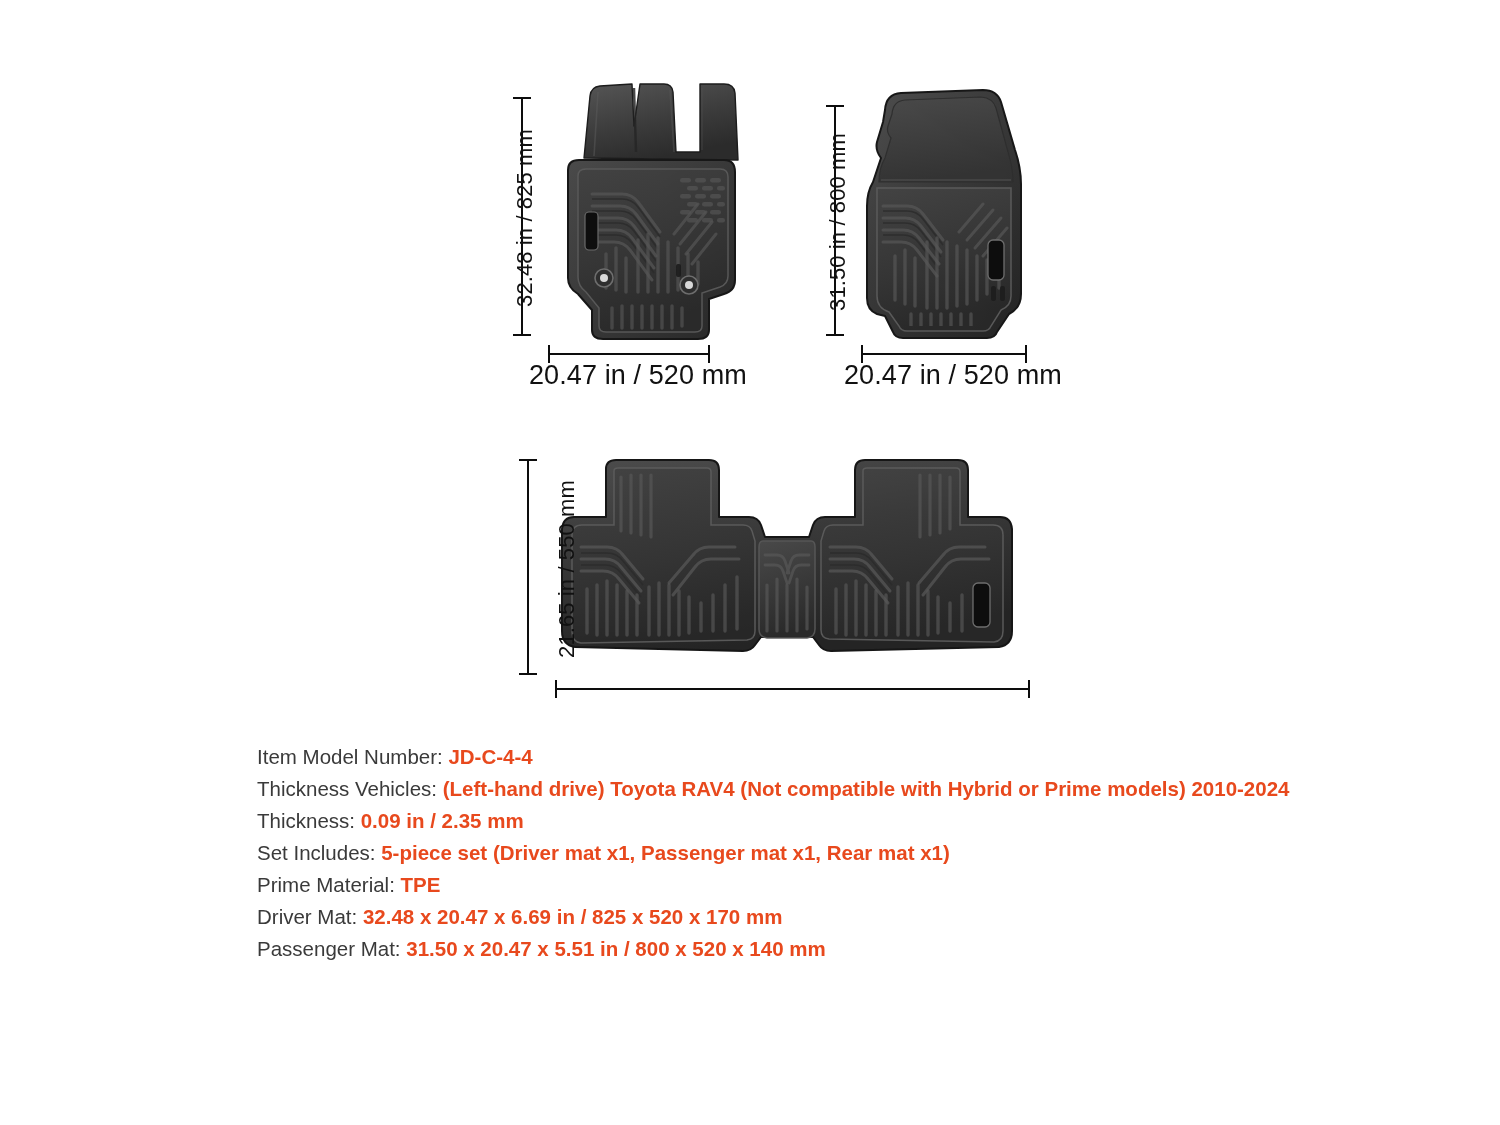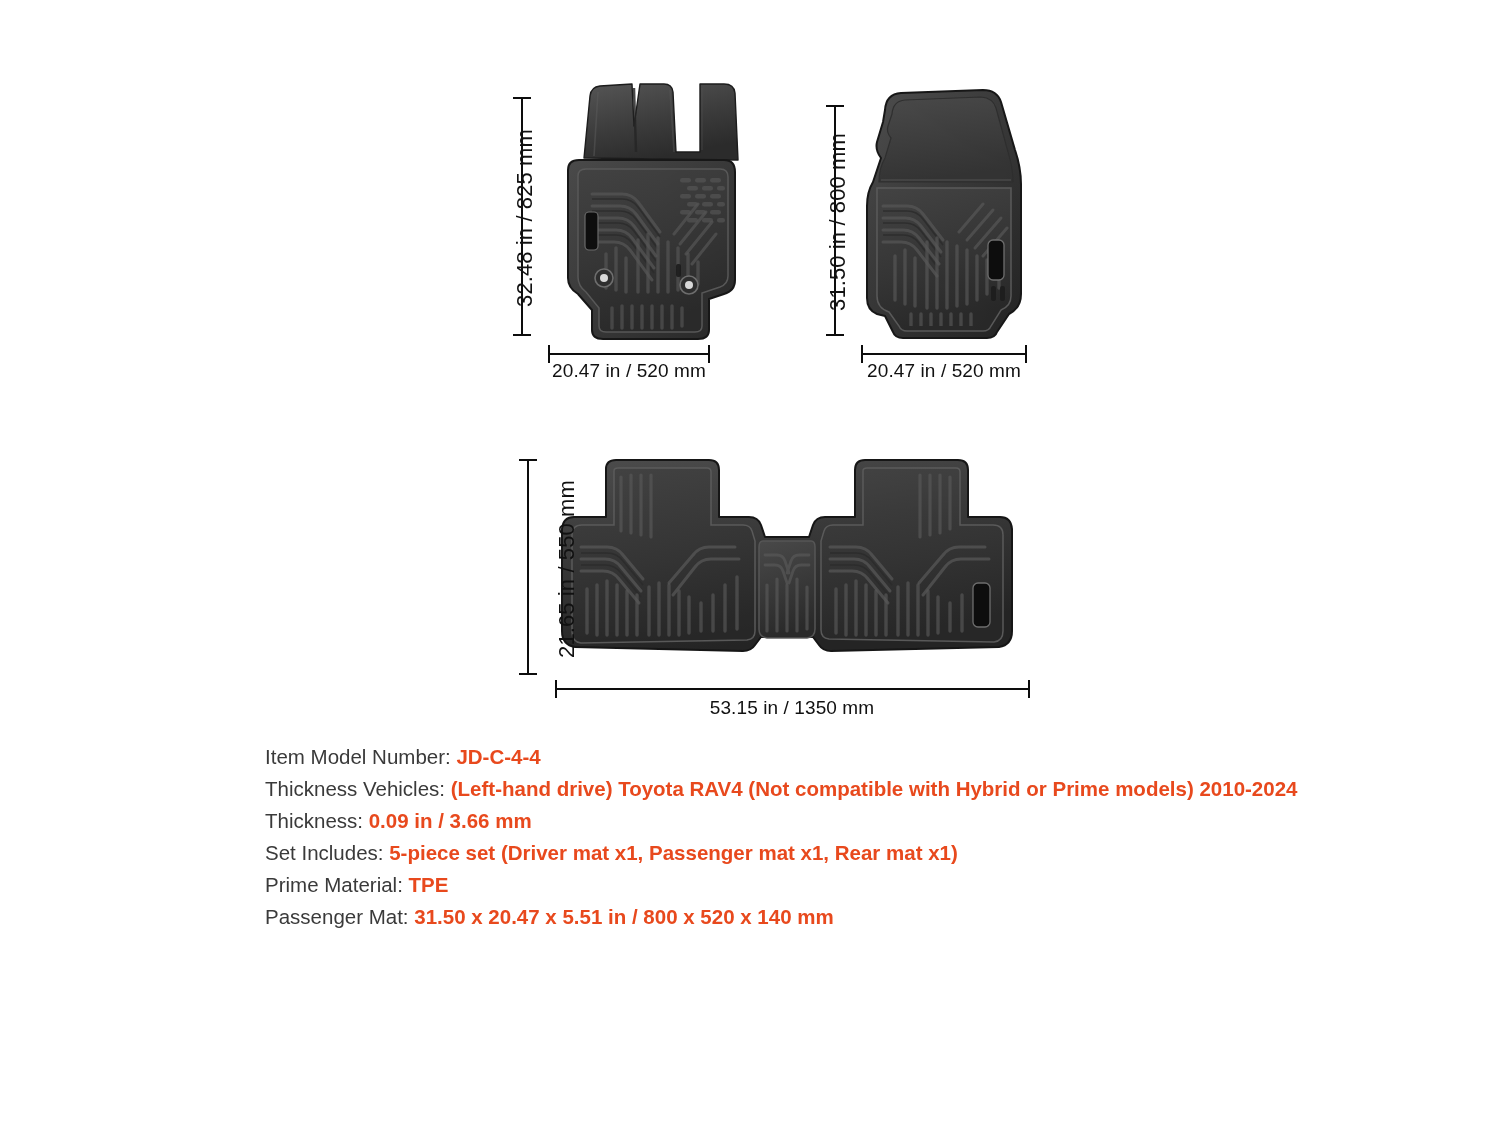--- a/index.html
+++ b/index.html
@@ -50,21 +50,21 @@
     height: 2px;
     width: 18px;
     left: -8px;
     background: #0d0d0d;
   }
   .dim-v::before { top: 0; }
   .dim-v::after  { bottom: 0; }
 
   .dim-label-h {
     position: absolute;
-    font-size: 19px;
+    font-size: 27px;
     color: #111111;
     white-space: nowrap;
     letter-spacing: .1px;
     text-align: center;
   }
   .dim-label-v {
     position: absolute;
     font-size: 22px;
     color: #111111;
     white-space: nowrap;
@@ -78,21 +78,20 @@
     position: absolute;
     left: 257px;
     top: 741px;
     width: 1100px;
   }
   .spec-line {
     font-size: 20.5px;
     line-height: 32px;
     color: #3a3a3a;
     white-space: nowrap;
-    margin-left: 8px;
   }
   .spec-label { color: #3a3a3a; font-weight: 400; }
   .spec-value { color: #e8491d; font-weight: bold; }
 
   
   .mat-fig { position: absolute; }
   .mat-fig svg { display: block; overflow: visible; }
 </style>
 </head>
 <body>
@@ -444,51 +443,54 @@
       </g>
 
       <rect x="416" y="128" width="17" height="44" rx="5" fill="#0d0d0d" stroke="#6e6e6e" stroke-width="1.3"></rect>
     </svg>
   </div>
 
   <div class="dim-v" style="left:527px; top:459px; height:216px;"></div>
   <div class="dim-label-v" style="left:457px; top:556px; width:220px; text-align:center;">21.65 in / 550 mm</div>
 
   <div class="dim-h" style="left:555px; top:688px; width:475px;"></div>
-  <div class="dim-label-h" style="left:642px; top:697px; width:300px;">53.15 in / 1350 mm</div>
 
   <div class="spec-block">
 
     <div class="spec-line">
       <span class="spec-label">Item Model Number:</span>
       <span class="spec-value">JD-C-4-4</span>
     </div>
 
     <div class="spec-line">
       <span class="spec-label">Thickness Vehicles:</span>
       <span class="spec-value">(Left-hand drive) Toyota RAV4 (Not compatible with Hybrid or Prime models) 2010-2024</span>
     </div>
 
     <div class="spec-line">
       <span class="spec-label">Thickness:</span>
-      <span class="spec-value">0.09 in / 3.66 mm</span>
+      <span class="spec-value">0.09 in / 2.35 mm</span>
     </div>
 
     <div class="spec-line">
       <span class="spec-label">Set Includes:</span>
       <span class="spec-value">5-piece set (Driver mat x1, Passenger mat x1, Rear mat x1)</span>
     </div>
 
     <div class="spec-line">
       <span class="spec-label">Prime Material:</span>
       <span class="spec-value">TPE</span>
     </div>
 
 
 
+    <div class="spec-line">
+      <span class="spec-label">Driver Mat:</span>
+      <span class="spec-value">32.48 x 20.47 x 6.69 in / 825 x 520 x 170 mm</span>
+    </div>
 
     <div class="spec-line">
       <span class="spec-label">Passenger Mat:</span>
       <span class="spec-value">31.50 x 20.47 x 5.51 in / 800 x 520 x 140 mm</span>
     </div>
 
 
   </div>
 
 </div>

